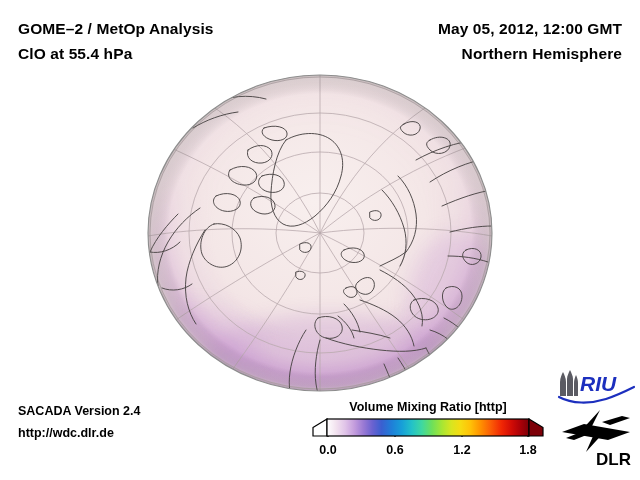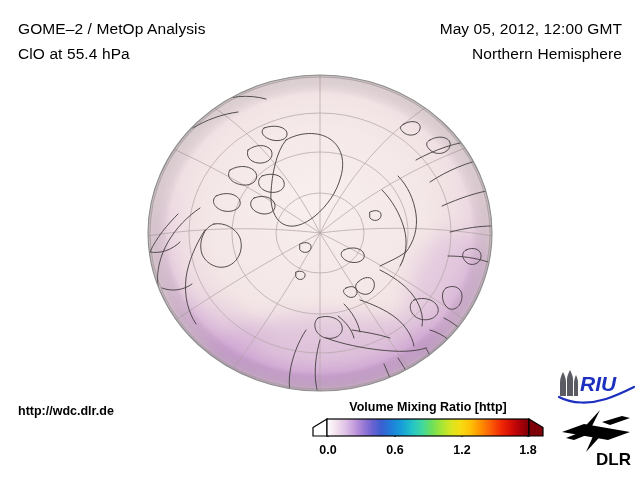--- a/index.html
+++ b/index.html
@@ -31,21 +31,21 @@
     text-align: left;
   }
   .hdr-right {
     position: absolute;
     right: 18px;
     top: 16px;
     text-align: right;
   }
   .hdr-line {
     font-size: 15.5px;
-    font-weight: normal;
+    font-weight: bold;
     line-height: 25px;
     white-space: nowrap;
     letter-spacing: 0.1px;
   }
 
   
   .globe-wrap {
     position: absolute;
     left: 0; top: 0;
     width: 640px; height: 480px;
@@ -278,20 +278,21 @@
         <path d="M370,212 C376,209 382,211 381,216 C380,221 373,222 370,218 Z"></path>
         <path d="M296,272 C301,270 306,272 305,276 C304,280 298,281 296,277 Z"></path>
       </g>
 
       <ellipse cx="320" cy="233" rx="172" ry="158" fill="url(#limbShade)"></ellipse>
       <ellipse cx="320" cy="233" rx="172" ry="158" fill="none" stroke="#8d8d8d" stroke-width="1.1"></ellipse>
     </svg>
   </div>
 
   <div class="footer-left">
+    <div class="footer-line">SACADA Version 2.4</div>
     <div class="footer-line">http://wdc.dlr.de</div>
   </div>
 
   <div class="cbar-block">
     <div class="cbar-title">Volume Mixing Ratio [http]</div>
 
     <div class="cbar-row">
       <svg class="cbar-svg" width="232" height="19" viewBox="0 0 232 19">
         <defs>
           <linearGradient id="rainbow" x1="0" y1="0" x2="1" y2="0">

